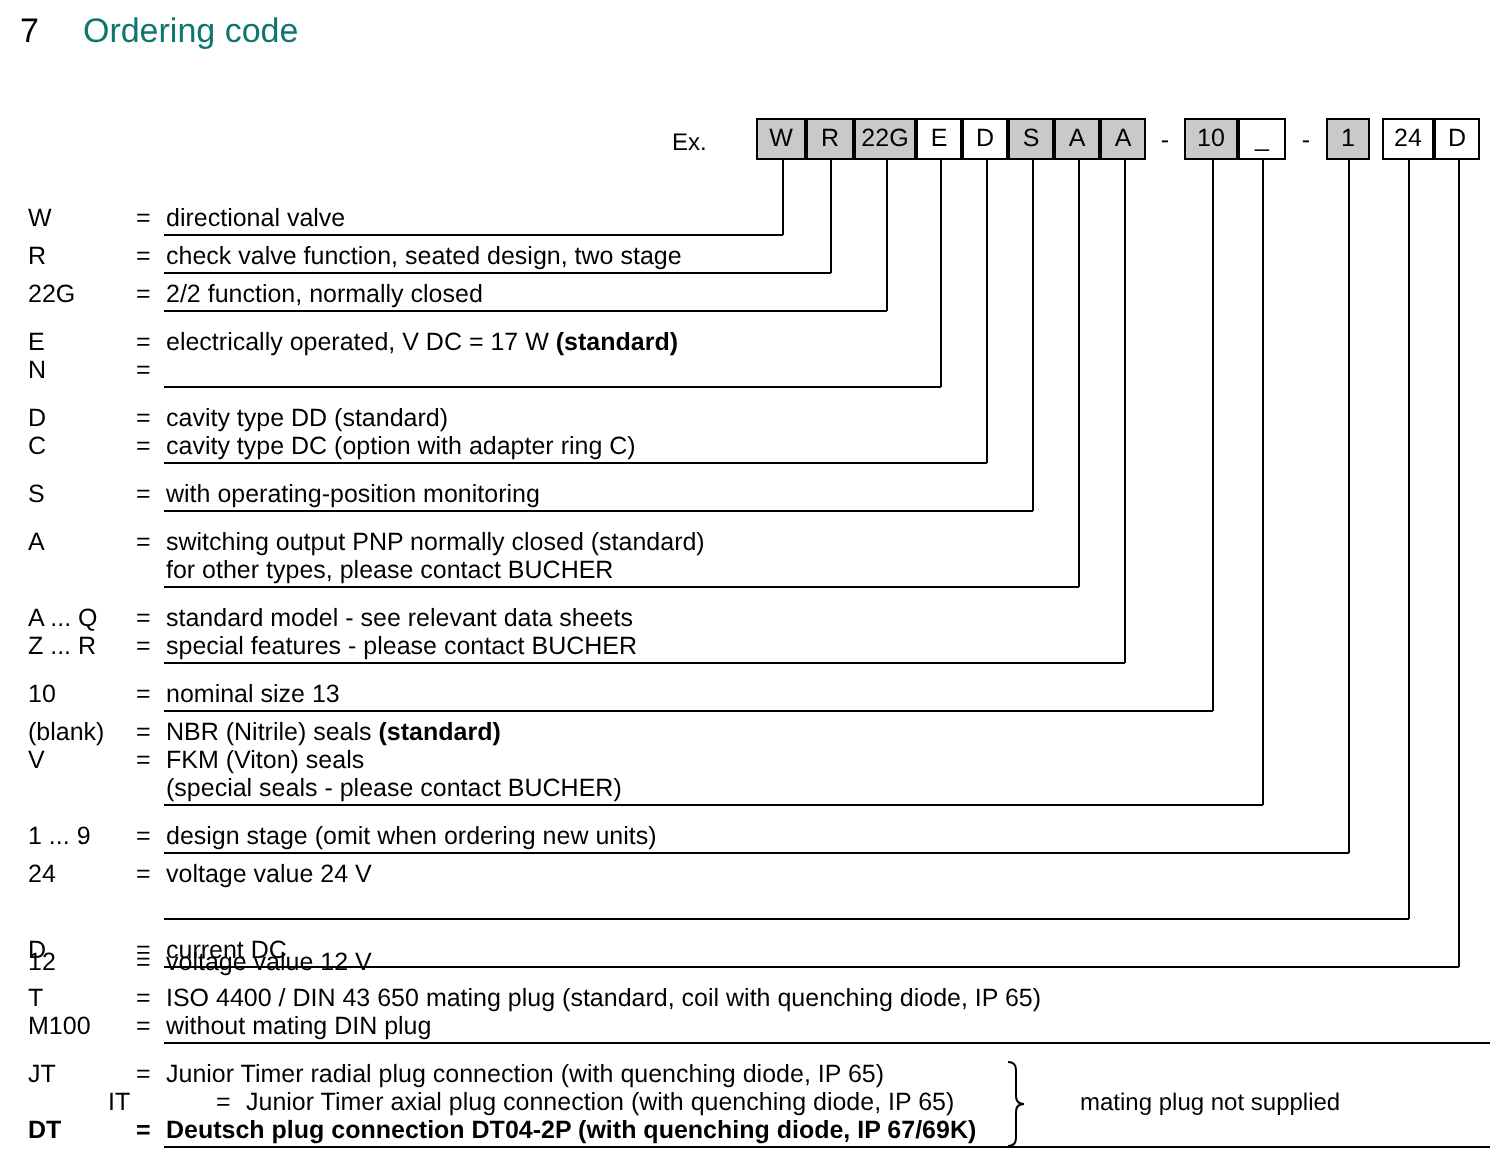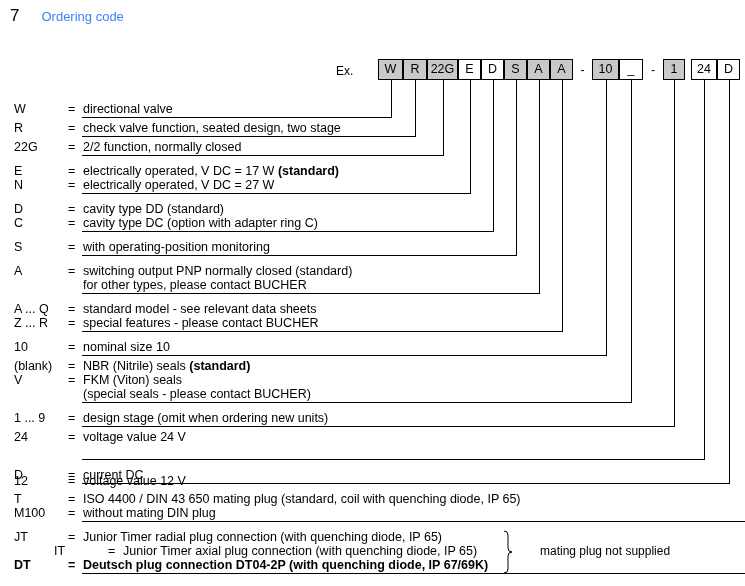--- a/index.html
+++ b/index.html
@@ -10,21 +10,21 @@
     color:#000000;
     position:relative;
     overflow:hidden;
     -webkit-font-smoothing:antialiased;
   }
   #stage{position:absolute;left:0;top:0;width:745px;height:586px;}
 
   
   .title-row{position:absolute;left:10px;top:2px;height:28px;display:flex;align-items:center;}
   .title-num{font-size:17px;color:#000;margin-right:22px;}
-  .title-txt{font-size:13px;color:#3b82f6;}
+  .title-txt{font-size:17px;color:#0f766e;}
 
   
   .ex-label{position:absolute;font-size:12px;color:#000;}
   .codebox{
     position:absolute;
     box-sizing:border-box;
     border:1px solid #000;
     background:#ffffff;
     font-size:12.5px;
     color:#000;
@@ -120,21 +120,20 @@
         <span class="ldesc">2/2 function, normally closed</span>
       </div>
       <div class="lrow" style="left: 0px; top: 163px; width: 745px;">
         <span class="lcode">E</span>
         <span class="leq">=</span>
         <span class="ldesc">electrically operated, V DC = 17  W <b>(standard)</b></span>
       </div>
       <div class="lrow" style="left: 0px; top: 177px; width: 745px;">
         <span class="lcode">N</span>
         <span class="leq">=</span>
-        <span class="ldesc">electrically operated, V DC = 27  W</span>
       </div>
       <div class="lrow" style="left: 0px; top: 201px; width: 745px;">
         <span class="lcode">D</span>
         <span class="leq">=</span>
         <span class="ldesc">cavity type DD  (standard)</span>
       </div>
       <div class="lrow" style="left: 0px; top: 215px; width: 745px;">
         <span class="lcode">C</span>
         <span class="leq">=</span>
         <span class="ldesc">cavity type DC  (option with adapter ring C)</span>
@@ -160,21 +159,21 @@
         <span class="ldesc">standard model - see relevant data sheets</span>
       </div>
       <div class="lrow" style="left: 0px; top: 315px; width: 745px;">
         <span class="lcode">Z ... R</span>
         <span class="leq">=</span>
         <span class="ldesc">special features - please contact BUCHER</span>
       </div>
       <div class="lrow" style="left: 0px; top: 339px; width: 745px;">
         <span class="lcode">10</span>
         <span class="leq">=</span>
-        <span class="ldesc">nominal size 10</span>
+        <span class="ldesc">nominal size 13</span>
       </div>
       <div class="lrow" style="left: 0px; top: 358px; width: 745px;">
         <span class="lcode">(blank)</span>
         <span class="leq">=</span>
         <span class="ldesc">NBR (Nitrile) seals  <b>(standard)</b></span>
       </div>
       <div class="lrow" style="left: 0px; top: 372px; width: 745px;">
         <span class="lcode">V</span>
         <span class="leq">=</span>
         <span class="ldesc">FKM (Viton) seals</span>

